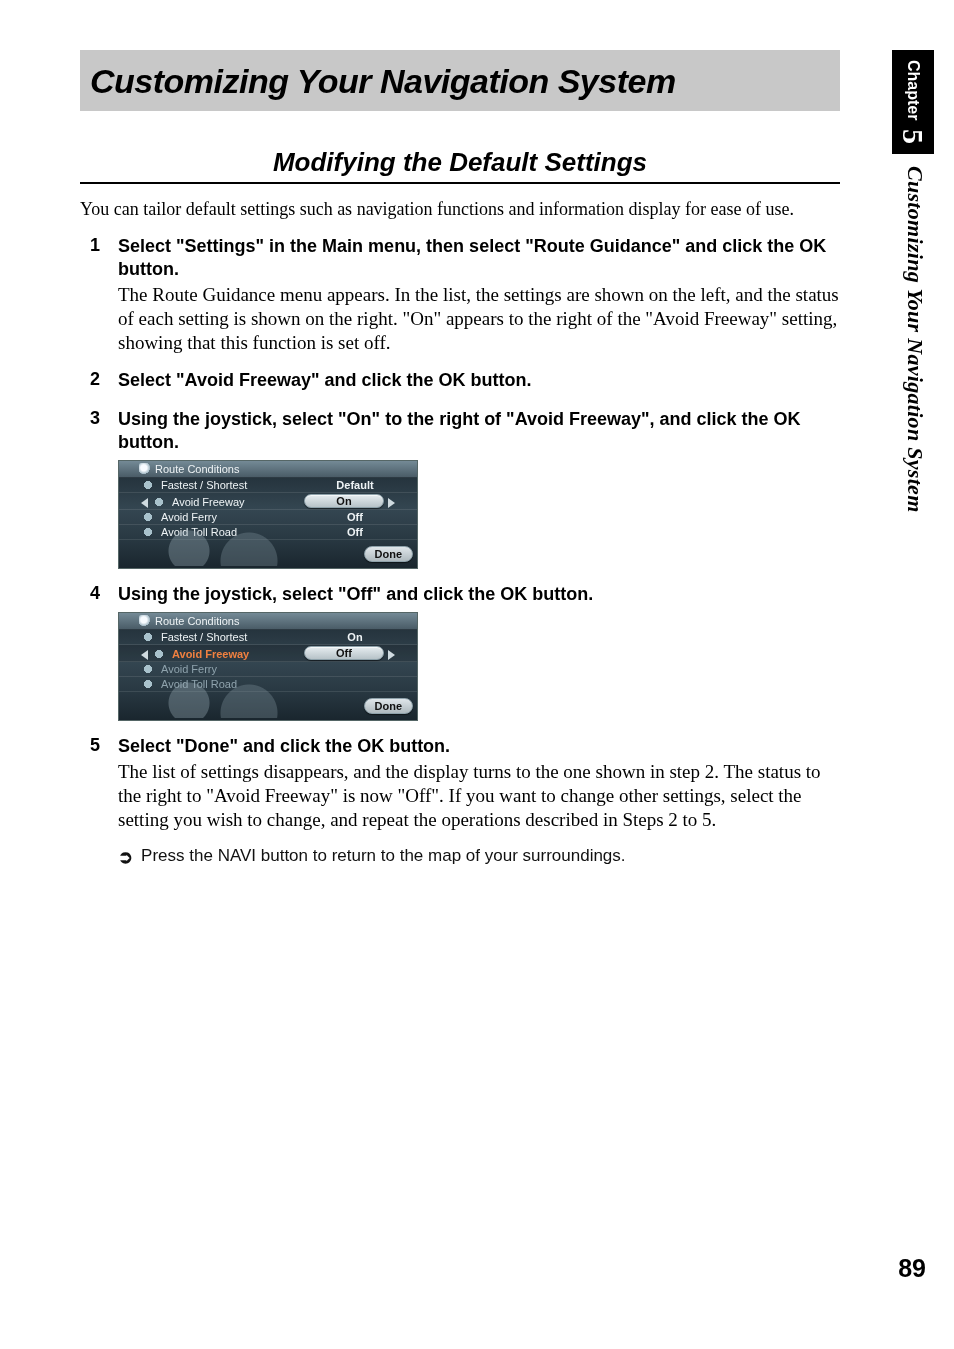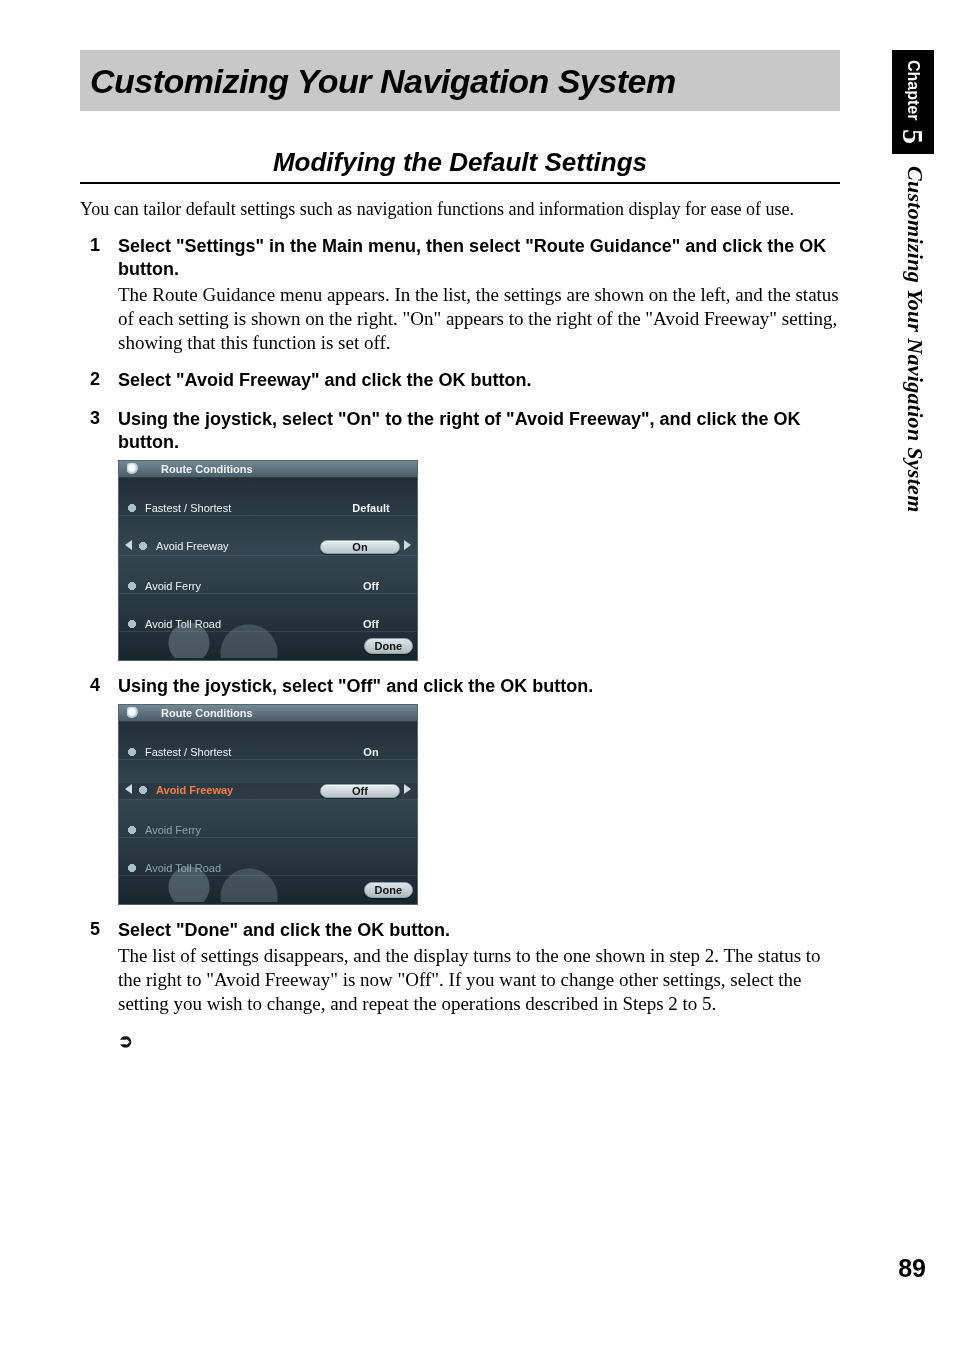--- a/index.html
+++ b/index.html
@@ -94,34 +94,33 @@
     border: 1px solid #566;
     font-family: Arial, Helvetica, sans-serif;
     font-size: 11px;
     color: #eef3f5;
     position: relative;
     padding-bottom: 28px;
   }
   .screenshot .titlebar {
     background: linear-gradient(180deg,#748a96,#4a5c67);
     border-bottom: 1px solid #2d3a43;
-    padding: 2px 8px;
-    display: flex; align-items: center; gap: 22px;
-    font-weight: 700;
+    padding: 2px 20px;
+    display: flex; align-items: center; gap: 4px;
+    font-weight: 400;
   }
   .screenshot .titlebar .iconblock {
     width: 12px; height: 12px; display: inline-block;
     background: radial-gradient(circle at 40% 40%, #f7fbff 0 30%, #9fb6c2 60%, transparent 61%);
     border-radius: 2px;
   }
   .screenshot .row {
-    display: flex; align-items: flex-start;
-    padding: 1px 6px;
+    display: flex; align-items: flex-end;
+    padding: 1px 22px;
     border-bottom: 1px solid rgba(255,255,255,0.1);
-    margin-top: 23px;
   }
   .screenshot .row .icon {
     width: 14px; height: 12px; margin-right: 6px;
     background: radial-gradient(circle at 50% 50%, #a9c2cc 0 45%, transparent 46%);
     border-radius: 2px;
     flex: 0 0 auto;
   }
   .screenshot .row .label { flex: 1 1 auto; }
   .screenshot .row .value {
     flex: 0 0 80px;
@@ -335,20 +334,21 @@
       <div class="step-body">
         <div class="step-title">Select "Done" and click the OK button.</div>
         <div class="step-desc">The list of settings disappears, and the display turns to the one shown in step 2. The status to the right to "Avoid Freeway" is now "Off". If you want to change other settings, select the setting you wish to change, and repeat the operations described in Steps 2 to 5.</div>
       </div>
     </li>
 
   </ol>
 
   <div class="hint-line">
     <span class="hint-icon">➲</span>
+    <span>Press the NAVI button to return to the map of your surroundings.</span>
   </div>
 
 </div>
 
 <div class="side-tab">
   <div class="side-tab-black">
     <span class="tabword">Chapter</span>
     <span class="tabnum">5</span>
   </div>
   <div class="side-tab-title">Customizing Your Navigation System</div>

